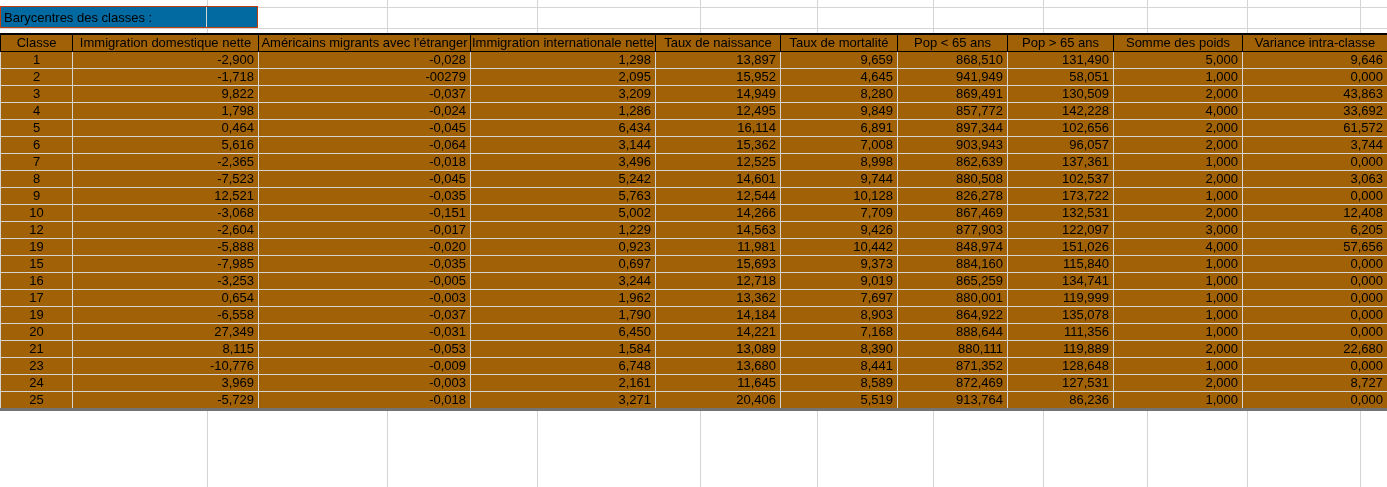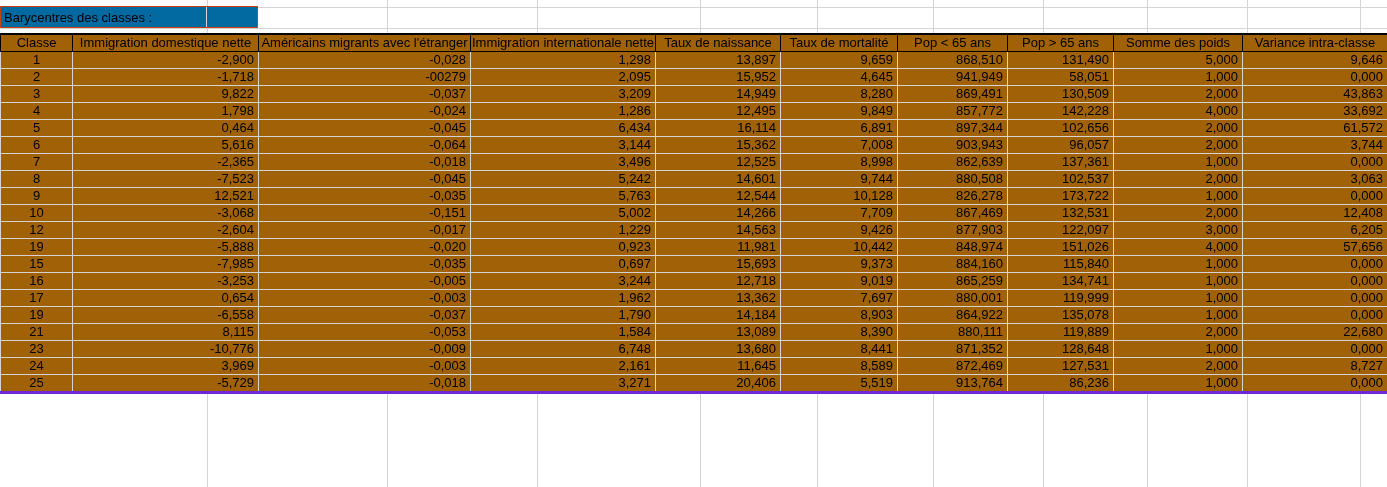--- a/index.html
+++ b/index.html
@@ -32,21 +32,21 @@
     padding:0; overflow:hidden; white-space:nowrap;
     border-left:1px solid #000; border-right:1px solid #000;
     border-top:2px solid #000; border-bottom:1px solid #000;
   }
   table.grid td {
     height:16px; line-height:16px; text-align:right;
     padding:0 4px 0 0; overflow:hidden; white-space:nowrap;
     border:1px solid #d4d4d4;
   }
   table.grid td:first-child { text-align:center; padding:0; }
-  table.grid tbody tr:last-child td { border-bottom:3px solid #6d28d9; }
+  table.grid tbody tr:last-child td { border-bottom:3px solid #737373; }
 </style>
 </head>
 <body>
 
 <div class="gridlayer">
     <div class="vline" style="left: 207px;"></div>
     <div class="vline" style="left: 387px;"></div>
     <div class="vline" style="left: 537px;"></div>
     <div class="vline" style="left: 700px;"></div>
     <div class="vline" style="left: 817px;"></div>
@@ -278,20 +278,32 @@
         <td>-0,037</td>
         <td>1,790</td>
         <td>14,184</td>
         <td>8,903</td>
         <td>864,922</td>
         <td>135,078</td>
         <td>1,000</td>
         <td>0,000</td>
       </tr>
       <tr>
+        <td>20</td>
+        <td>27,349</td>
+        <td>-0,031</td>
+        <td>6,450</td>
+        <td>14,221</td>
+        <td>7,168</td>
+        <td>888,644</td>
+        <td>111,356</td>
+        <td>1,000</td>
+        <td>0,000</td>
+      </tr>
+      <tr>
         <td>21</td>
         <td>8,115</td>
         <td>-0,053</td>
         <td>1,584</td>
         <td>13,089</td>
         <td>8,390</td>
         <td>880,111</td>
         <td>119,889</td>
         <td>2,000</td>
         <td>22,680</td>

